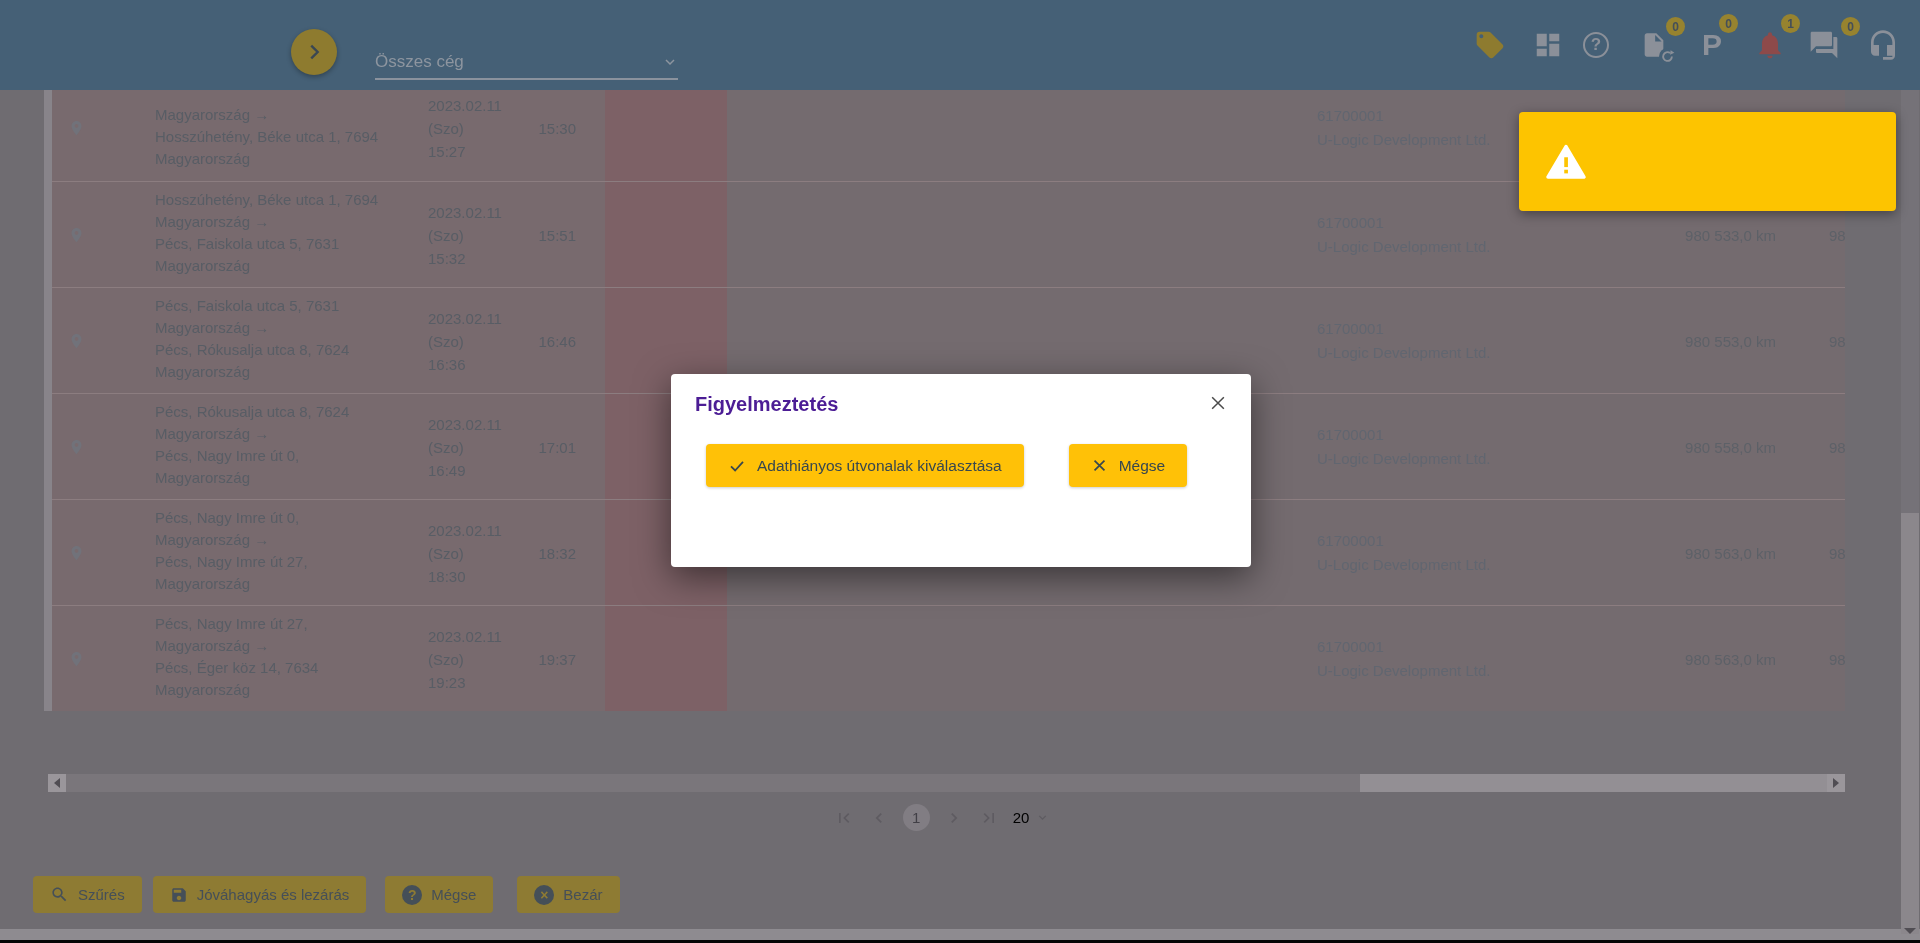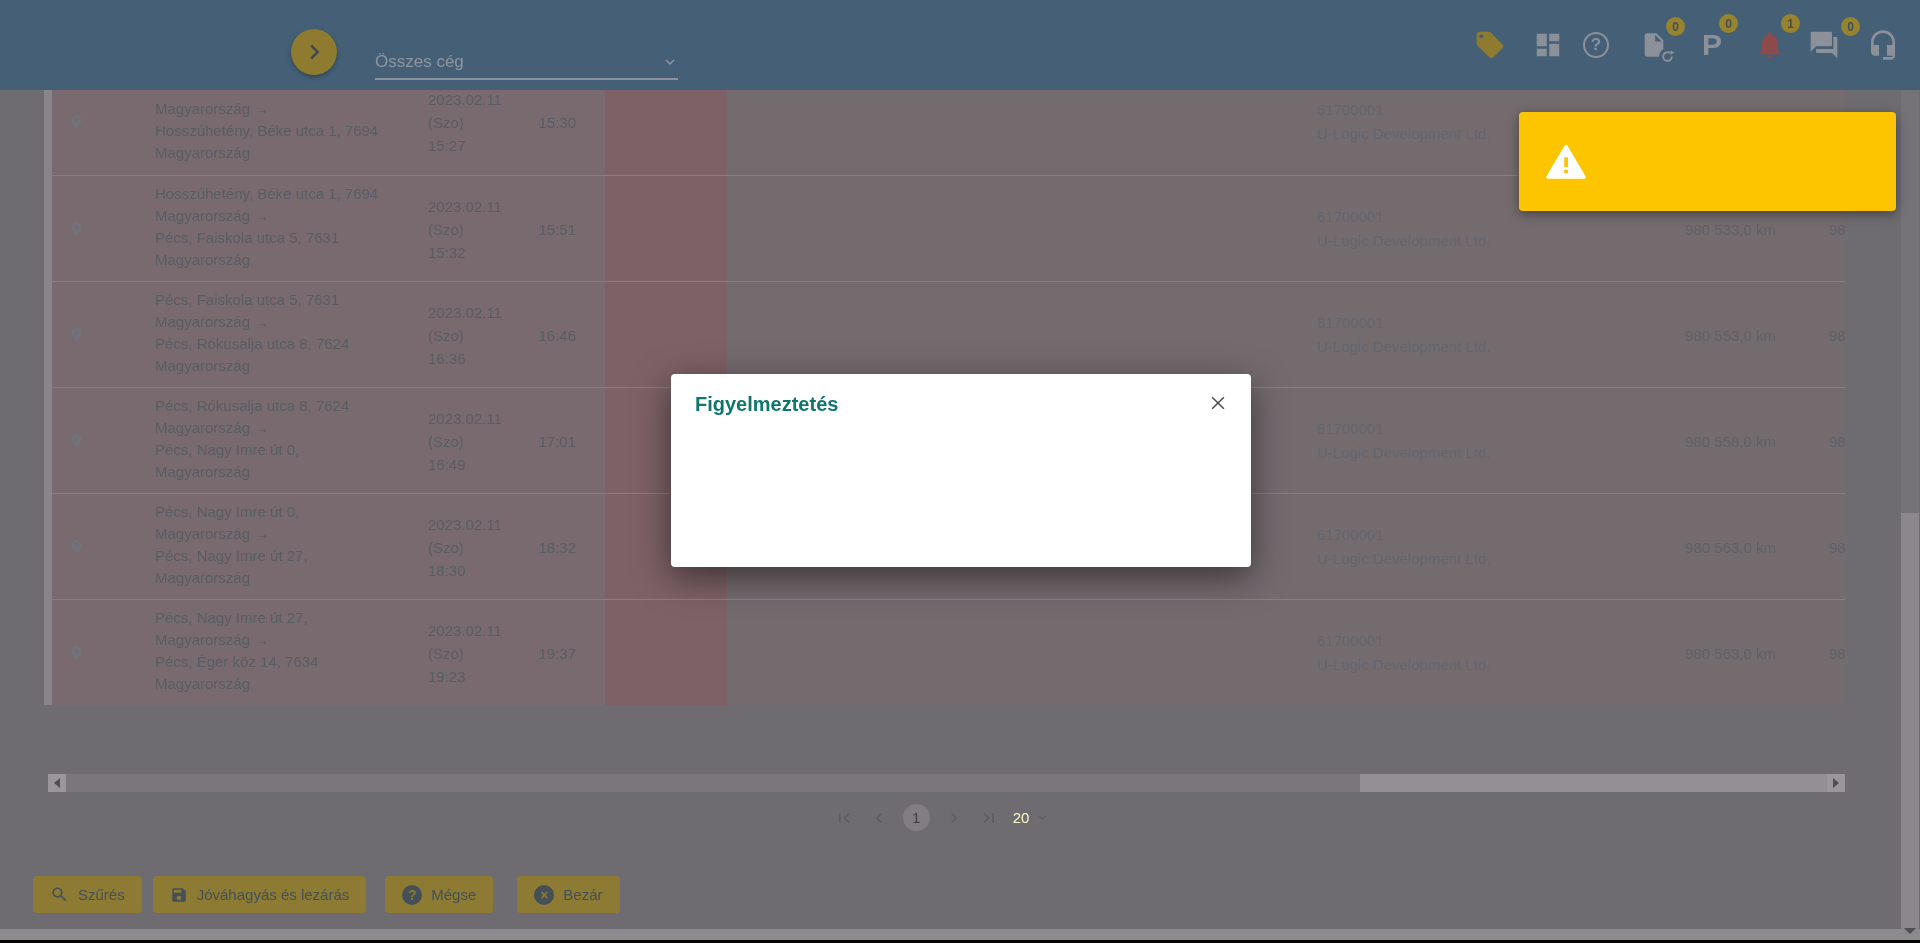--- a/index.html
+++ b/index.html
@@ -19,21 +19,21 @@
   .hicon svg { display:block; }
   .p-letter { font-size:30px; font-weight:bold; color:#8B9099; line-height:1; }
   .badge { position:absolute; width:19px; height:19px; border-radius:50%; background:#97832F;
            color:#454F58; font-size:12px; font-weight:bold; display:flex; align-items:center; justify-content:center; z-index:6; }
   .help-circ { width:26px; height:26px; border:2.5px solid #8B9099; border-radius:50%;
                color:#8B9099; font-size:17px; font-weight:bold; display:flex; align-items:center; justify-content:center; }
   .doc-sync { position:relative; width:30px; height:32px; }
   .doc-sync .sync { position:absolute; right:-6px; bottom:-4px; background:#456076; border-radius:50%; padding:1px; }
 
   
-  .route-table { position:absolute; left:44px; top:84px; width:1801px; height:621px; overflow:hidden; background:#f97316; }
+  .route-table { position:absolute; left:44px; top:90px; width:1801px; height:621px; overflow:hidden; background:#f97316; }
   .route-table .edge { position:absolute; left:0; top:0; bottom:0; width:8px; background:#88848A; z-index:4; }
   .rows { margin-left:8px; }
   .t-row { position:relative; height:106px; background:#786A6E; border-top:1px solid #8C7D80; }
   .t-row.first { margin-top:-15px; border-top:none; }
   .band { position:absolute; left:553px; width:122px; top:0; bottom:0; background:#7D6166; z-index:1; }
   .right-area { position:absolute; left:675px; right:0; top:0; bottom:0; background:#746B6F; z-index:1; }
   .cell { position:absolute; z-index:2; font-size:15px; color:#585D65; }
   .cell-icons { left:16px; top:50%; transform:translateY(-50%); display:flex; align-items:center; gap:5px; color:#6E6F76; }
   .gear-glyph { font-size:19px; line-height:1; color:#71727A; cursor:pointer; }
   .cell-route { left:103px; top:7px; width:285px; line-height:22px; white-space:pre-line; }
@@ -56,21 +56,21 @@
   .v-thumb { position:absolute; left:0; top:0; width:18px; height:423px; background:#757278; cursor:grab; }
   .v-track { position:absolute; left:0; top:423px; width:18px; height:421px; background:#8B878C; }
   .v-btn { position:absolute; left:0; bottom:0; width:18px; height:18px; display:flex; align-items:center; justify-content:center; cursor:pointer; }
 
   
   .pagination { position:absolute; left:0; top:804px; width:1920px; display:flex; justify-content:center; z-index:3; }
   .pg-inner { display:flex; align-items:center; gap:13px; transform:translateX(-19px); }
   .pg-btn { width:22px; height:22px; display:flex; align-items:center; justify-content:center; cursor:pointer; }
   .pg-page { width:27px; height:27px; border-radius:50%; background:#817D83; color:#413F46;
              font-size:15px; display:flex; align-items:center; justify-content:center; cursor:pointer; }
-  .pg-size { display:flex; align-items:center; gap:7px; color:#fef9c3; font-size:15px; cursor:pointer; }
+  .pg-size { display:flex; align-items:center; gap:7px; color:#000000; font-size:15px; cursor:pointer; }
 
   
   .toolbar { position:absolute; left:33px; top:876px; display:flex; align-items:center; z-index:3; }
   .tb-btn { height:37px; background:#8E7B33; border:none; border-radius:4px; color:#454F58;
             font-size:15px; font-family:"Liberation Sans",sans-serif; display:flex; align-items:center; gap:9px;
             padding:16px 17px; cursor:pointer; }
   .tb-btn + .tb-btn { margin-left:11px; }
   .tb-btn.gap-lg { margin-left:19px; }
   .tb-btn.gap-xl { margin-left:24px; }
   .knockout-circ { width:20px; height:20px; border-radius:50%; background:#454F58; color:#8E7B33;
@@ -82,21 +82,21 @@
   
   .toast { position:absolute; left:1519px; top:112px; width:377px; height:99px; background:#FDC400;
            border-radius:4px; box-shadow:0 3px 12px rgba(0,0,0,.4); z-index:60;
            display:flex; align-items:center; padding-left:24px; }
   .toast-text { margin-left:16px; width:282px; text-align:center; color:#FFFFFF;
                 font-size:16.5px; line-height:27px; font-weight:500; }
 
   
   .modal { position:absolute; left:671px; top:374px; width:580px; height:193px; background:#FFFFFF;
            border-radius:4px; box-shadow:0 10px 35px rgba(0,0,0,.5); z-index:70; padding:19px 24px; }
-  .modal-title { font-size:20px; font-weight:bold; color:#0f766e; }
+  .modal-title { font-size:20px; font-weight:bold; color:#4c1d95; }
   .modal-close { position:absolute; right:20px; top:16px; width:26px; height:26px; display:flex;
                  align-items:center; justify-content:center; cursor:pointer; }
   .modal-body { margin-top:27px; font-size:16px; color:#474747; }
   .modal-actions { margin-top:28px; margin-left:11px; display:flex; align-items:center; }
   .dlg-btn { height:43px; background:#FFC107; border:none; border-radius:4px; color:#37474F;
              font-size:15.5px; font-family:"Liberation Sans",sans-serif; font-weight:500;
              display:flex; align-items:center; gap:11px; padding:0 22px; cursor:pointer;
              box-shadow:0 1px 3px rgba(0,0,0,.2); }
   .dlg-btn.cancel { margin-left:45px; }
 </style>
@@ -396,13 +396,27 @@
   </svg>
 </div>
 
 <div class="modal">
   <div class="modal-title">Figyelmeztetés</div>
   <div class="modal-close">
     <svg width="20" height="20" viewBox="0 0 24 24">
       <path d="M5 5 L19 19 M19 5 L5 19" stroke="#4A4A4A" stroke-width="1.8" fill="none"></path>
     </svg>
   </div>
+  <div class="modal-actions">
+    <button class="dlg-btn">
+      <svg width="18" height="18" viewBox="0 0 24 24">
+        <polyline points="4,12.5 9.5,18 20,6.5" fill="none" stroke="#37474F" stroke-width="2.4"></polyline>
+      </svg>
+      <span>Adathiányos útvonalak kiválasztása</span>
+    </button>
+    <button class="dlg-btn cancel">
+      <svg width="17" height="17" viewBox="0 0 24 24">
+        <path d="M5 5 L19 19 M19 5 L5 19" stroke="#37474F" stroke-width="2.4" fill="none"></path>
+      </svg>
+      <span>Mégse</span>
+    </button>
+  </div>
 </div>
 
 </body></html>

